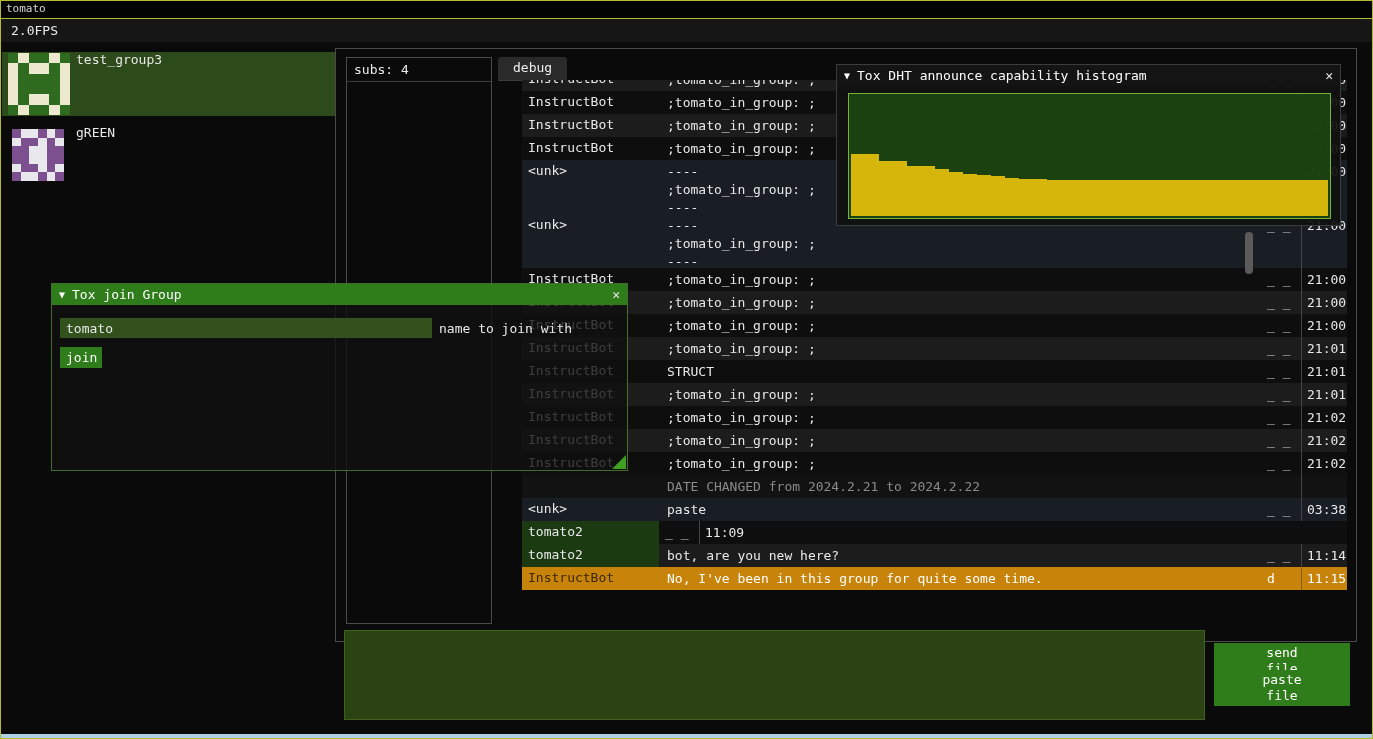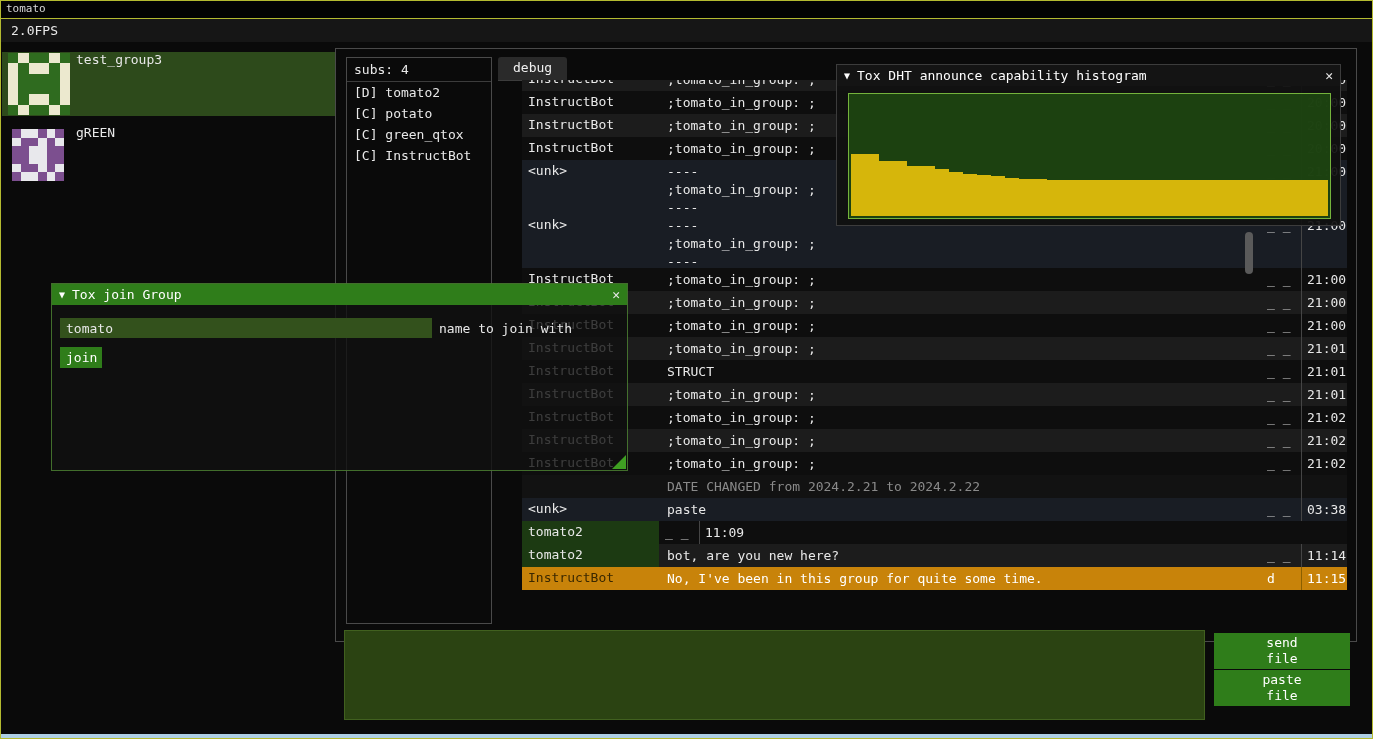--- a/index.html
+++ b/index.html
@@ -47,21 +47,21 @@
   .r-hl .time{border-left-color:#8a5f00;}
   .n-green{background:#1c3a12;}
   .scroll-thumb{position:absolute;right:94px;top:175px;width:8px;height:42px;background:#5a5a5a;border-radius:4px;z-index:3;}
 
   
   .composer{position:absolute;left:8px;top:578px;width:1006px;height:95px;}
   .msg-input{position:absolute;left:0;top:3px;width:861px;height:90px;background:#2b4312;border:1px solid #41601f;
              resize:none;color:#e8e8e8;font:13px "DejaVu Sans Mono",monospace;box-sizing:border-box;outline:none;}
   .btn-file{position:absolute;left:870px;width:136px;height:36px;background:#2f7d1a;color:#fff;border:none;
             font:13px "DejaVu Sans Mono",monospace;white-space:pre-line;display:flex;align-items:center;justify-content:center;line-height:16px;cursor:pointer;}
-  .send{top:6px;}
+  .send{top:16px;}
   .paste{top:43px;}
 
   
   .float{position:absolute;box-sizing:border-box;}
   .win-title{height:21px;display:flex;align-items:center;gap:7px;padding:0 7px;color:#fff;}
   .collapse{font-size:10px;cursor:pointer;}
   .win-close{margin-left:auto;cursor:pointer;color:#e8e8e8;font-size:13px;}
   .join-win{left:50px;top:282px;width:577px;height:188px;background:rgba(16,16,16,0.8);border:1px solid rgba(110,190,70,0.55);z-index:12;}
   .join-title{background:#2f7d1a;}
   .join-body{position:relative;padding:7px 8px;height:calc(100% - 21px);box-sizing:border-box;}
@@ -172,26 +172,20 @@
             <div style="background: rgb(124, 79, 143);"></div>
           </div>
     <div class="gname">gREEN</div>
   </div>
       </div>
   </div>
 
   <div class="main">
     <div class="subs">
       <div class="subs-header">subs: 4</div>
-      <div id="subs-list">
-          <div class="member">[D] tomato2</div>
-          <div class="member">[C] potato</div>
-          <div class="member">[C] green_qtox</div>
-          <div class="member">[C] InstructBot</div>
-        </div>
     </div>
 
     <div class="chat">
       <div class="tabbar">
         <div class="tab">debug</div>
       </div>
       <div class="rows-clip">
         <div class="rows" id="rows">
             <div class="row r-light">
     <div class="cell name">InstructBot</div>

